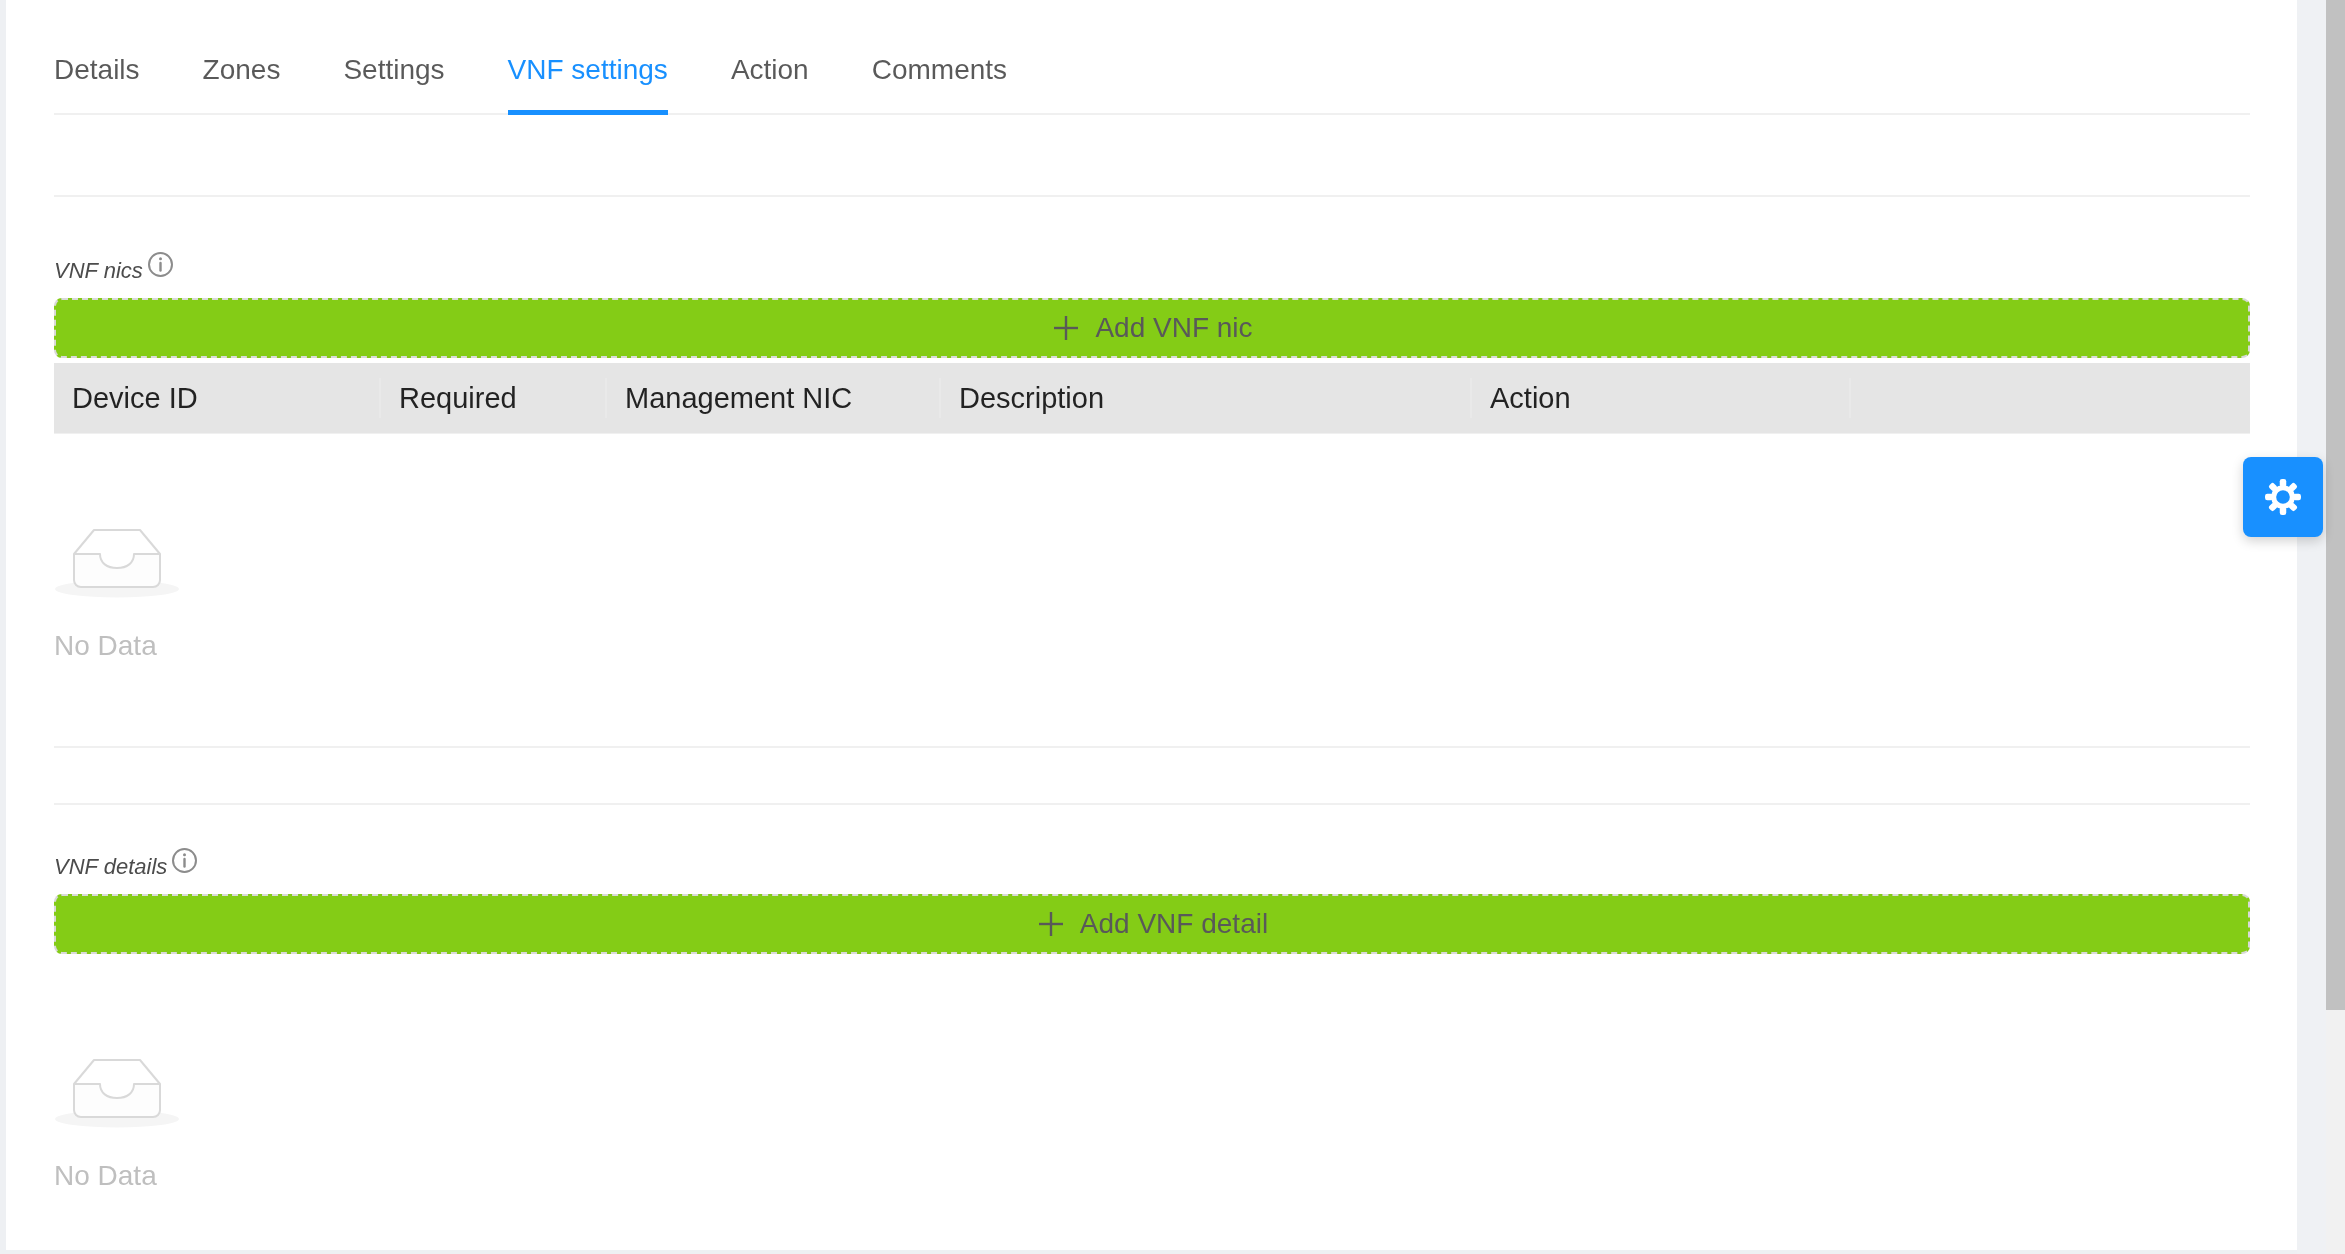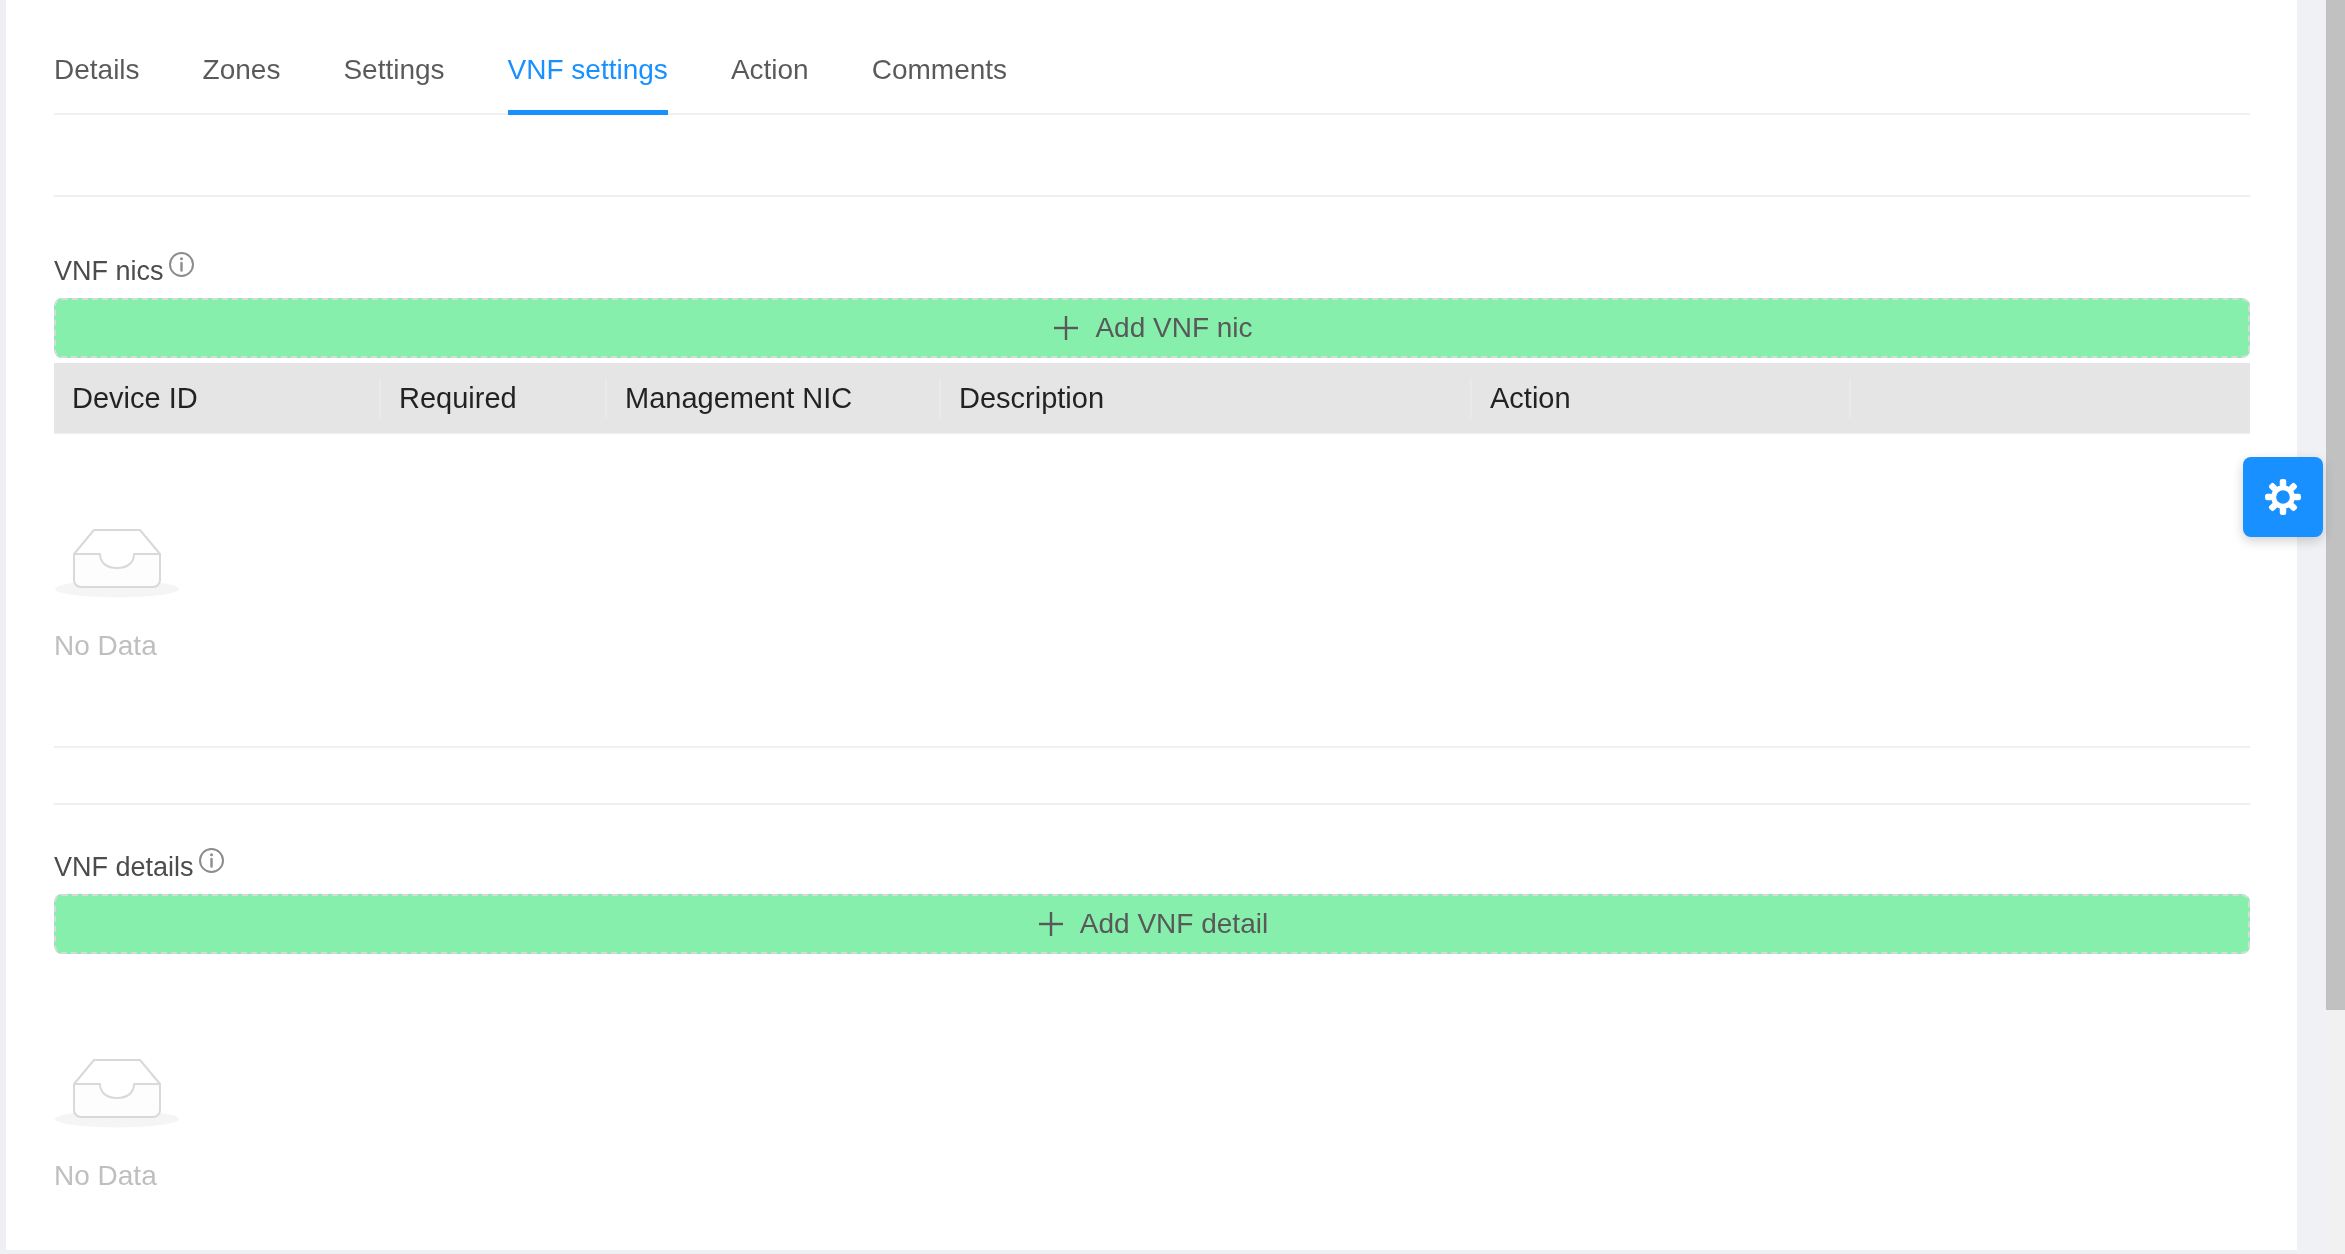--- a/index.html
+++ b/index.html
@@ -33,30 +33,30 @@
   .tab.active { color:#1890ff; }
   .tab.active::after {
     content:""; position:absolute; left:0; right:0; bottom:-2px;
     height:5px; background:#1890ff;
   }
 
   .after-tabs-spacer { height:82px; border-bottom:2px solid #f0f0f0; }
 
   
   .label-row { display:flex; align-items:center; line-height:34px; }
-  .label-row .label-text { font-size:27px; color:#4c4c4c; }
+  .label-row .label-text { font-size:22px; color:#4c4c4c;font-style:italic; }
   .info-icon { margin-left:4px; display:inline-block; }
   .sec1 .label-row { margin-top:54px; }
   .sec2 .label-row { margin-top:42px; }
 
   
   .add-btn {
     margin-top:8px;
     width:100%; height:60px;
-    background:#86efac;
+    background:#84cc16;
     border:2px dashed #d9d9d9;
     border-radius:8px;
     display:flex; align-items:center; justify-content:center; gap:14px;
     font-size:28px; color:#595959;
     font-family:inherit;
     cursor:pointer;
   }
 
   
   .thead {

